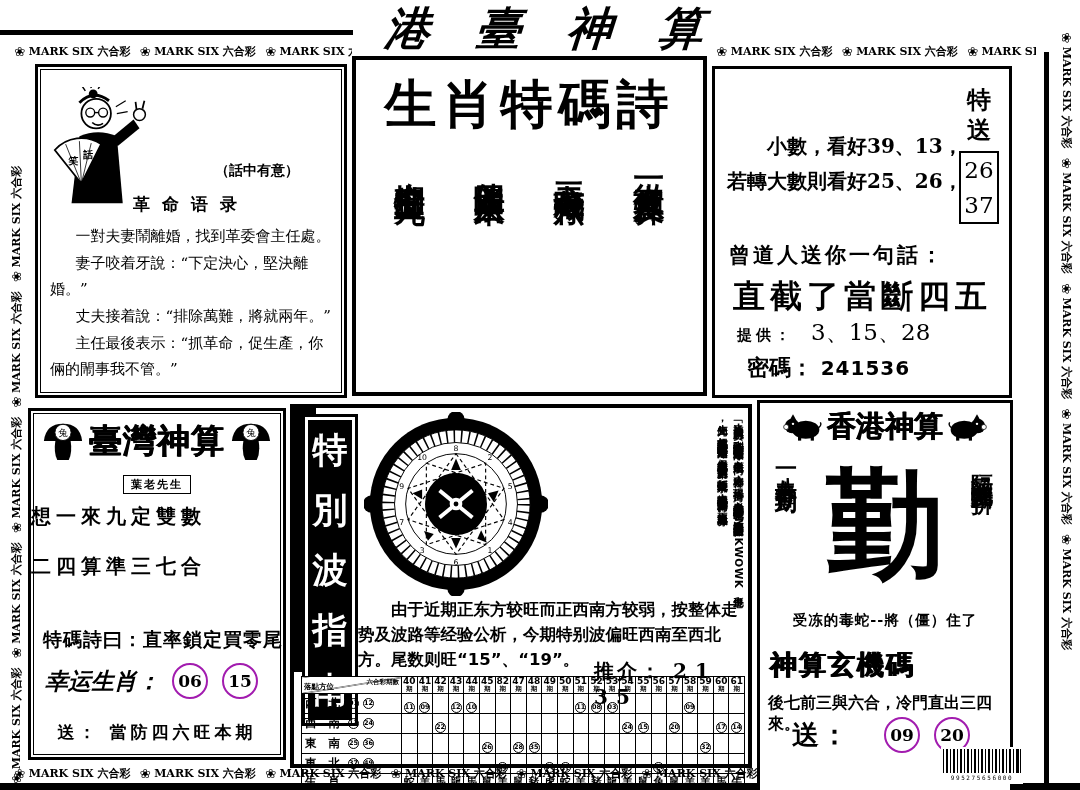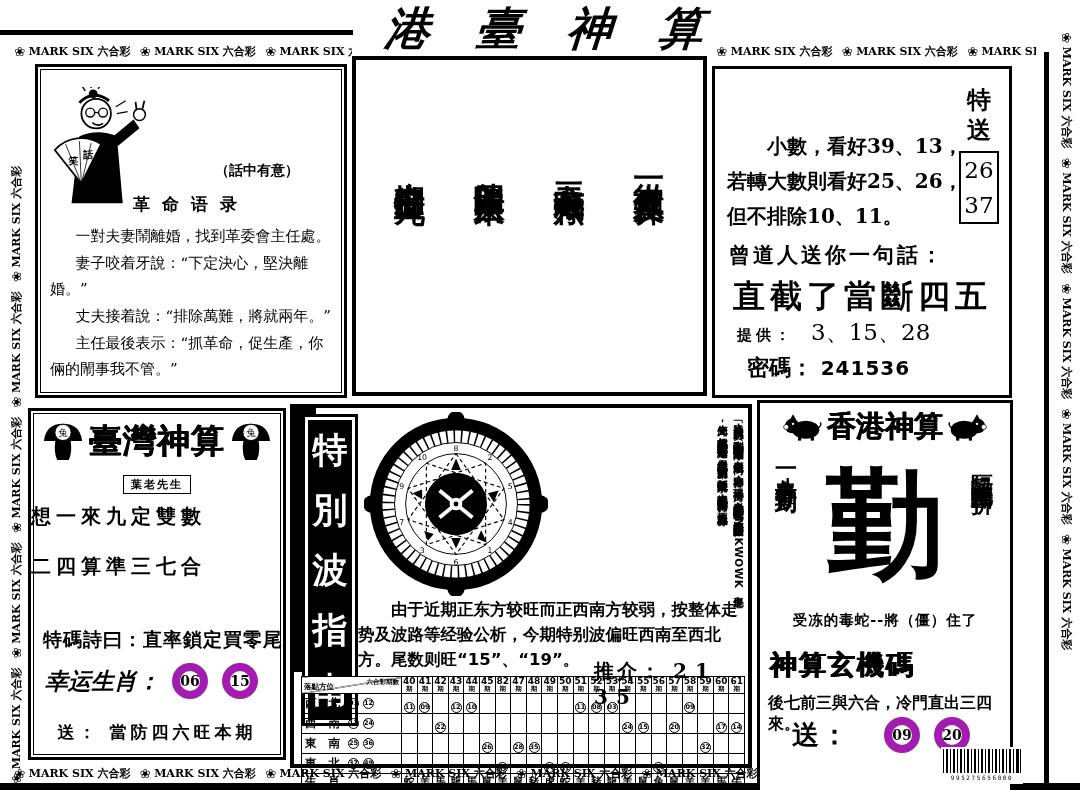--- a/index.html
+++ b/index.html
@@ -89,22 +89,22 @@
   #taiwan-author { position: absolute; top: 64px; left: 50%; transform: translateX(-50%);
     border: 1.5px solid #000; font-size: 11px; font-weight: bold; padding: 1px 7px; letter-spacing: 2px; }
   .tw-line { position: absolute; width: 100%; text-align: left;
     font-family: "DejaVu Serif", "Liberation Serif", serif; font-weight: 900; font-size: 20px; letter-spacing: 5px; }
   #tw-line1 { top: 92px; } #tw-line2 { top: 142px; }
   #tw-poem { position: absolute; top: 216px; left: 12px; font-size: 19px; font-weight: bold; letter-spacing: 1px; }
   #tw-zodiac { position: absolute; top: 252px; left: 14px; display: flex; align-items: center; gap: 12px; }
   #tw-zodiac .lbl { font-family: "DejaVu Serif", "Liberation Serif", serif; font-style: italic;
     font-weight: 900; font-size: 23px; }
   .num-badge { display: inline-flex; align-items: center; justify-content: center;
-    border: 8px solid #a21caf; border-radius: 50%; width: 36px; height: 36px;
-    font-family: "DejaVu Serif", "Liberation Serif", serif; font-size: 14px; font-weight: bold; }
+    border: 2px solid #a21caf; border-radius: 50%; width: 36px; height: 36px;
+    font-family: "DejaVu Serif", "Liberation Serif", serif; font-size: 17px; font-weight: bold; }
   #tw-send { position: absolute; top: 310px; width: 100%; text-align: center;
     font-size: 17px; font-weight: bold; letter-spacing: 4px; }
 
   
   #wave-box { left: 290px; top: 404px; width: 462px; height: 364px; border-width: 4px; }
   #wave-strip { position: absolute; left: 0; top: 0; width: 22px; height: 264px; background: #000; }
   #wave-banner { position: absolute; left: 8px; top: 6px; width: 56px; height: 312px;
     border: 3px solid #000; background: #fff; padding: 3px; }
   #wave-banner .bar { background: #000; color: #fff; height: 100%;
     display: flex; flex-direction: column; align-items: center; justify-content: space-around; }
@@ -224,20 +224,21 @@
     <div id="humor-section">革命语录</div>
     <div id="humor-lines">
         <p>一對夫妻鬧離婚，找到革委會主任處。</p>
         <p>妻子咬着牙說：“下定決心，堅決離婚。”</p>
         <p>丈夫接着說：“排除萬難，將就兩年。”</p>
         <p>主任最後表示：“抓革命，促生產，你倆的閙事我不管。”</p>
       </div>
   </div>
 
   <div class="box" id="poem-box">
+    <div id="poem-title">生肖特碼詩</div>
     <div id="poem-cols">
         <div class="vcol">從來一八反彈算</div>
         <div class="vcol">三七暗藏二六存</div>
         <div class="vcol">伴隨四字八自來</div>
         <div class="vcol">今期特出三五九</div>
       </div>
   </div>
 
   <div class="box" id="tips-box">
     <div id="tips-side">
@@ -246,21 +247,20 @@
           <span>送</span>
       </div>
       <div id="side-numbers">
           <div>26</div>
           <div>37</div>
         </div>
     </div>
     <div id="tips-lines">
         <div>小數，看好39、13，</div>
         <div>若轉大數則看好25、26，</div>
-        <div>但不排除10、11。</div>
       </div>
     <div id="tips-quote-heading">曾道人送你一句話：</div>
     <div id="tips-quote">直截了當斷四五</div>
     <div id="tips-provide">
       <span class="lbl">提供：</span>
       <span class="nums serif">3、15、28</span>
     </div>
     <div id="tips-password">
       <span>密碼：</span>
       <span class="nums">241536</span>

